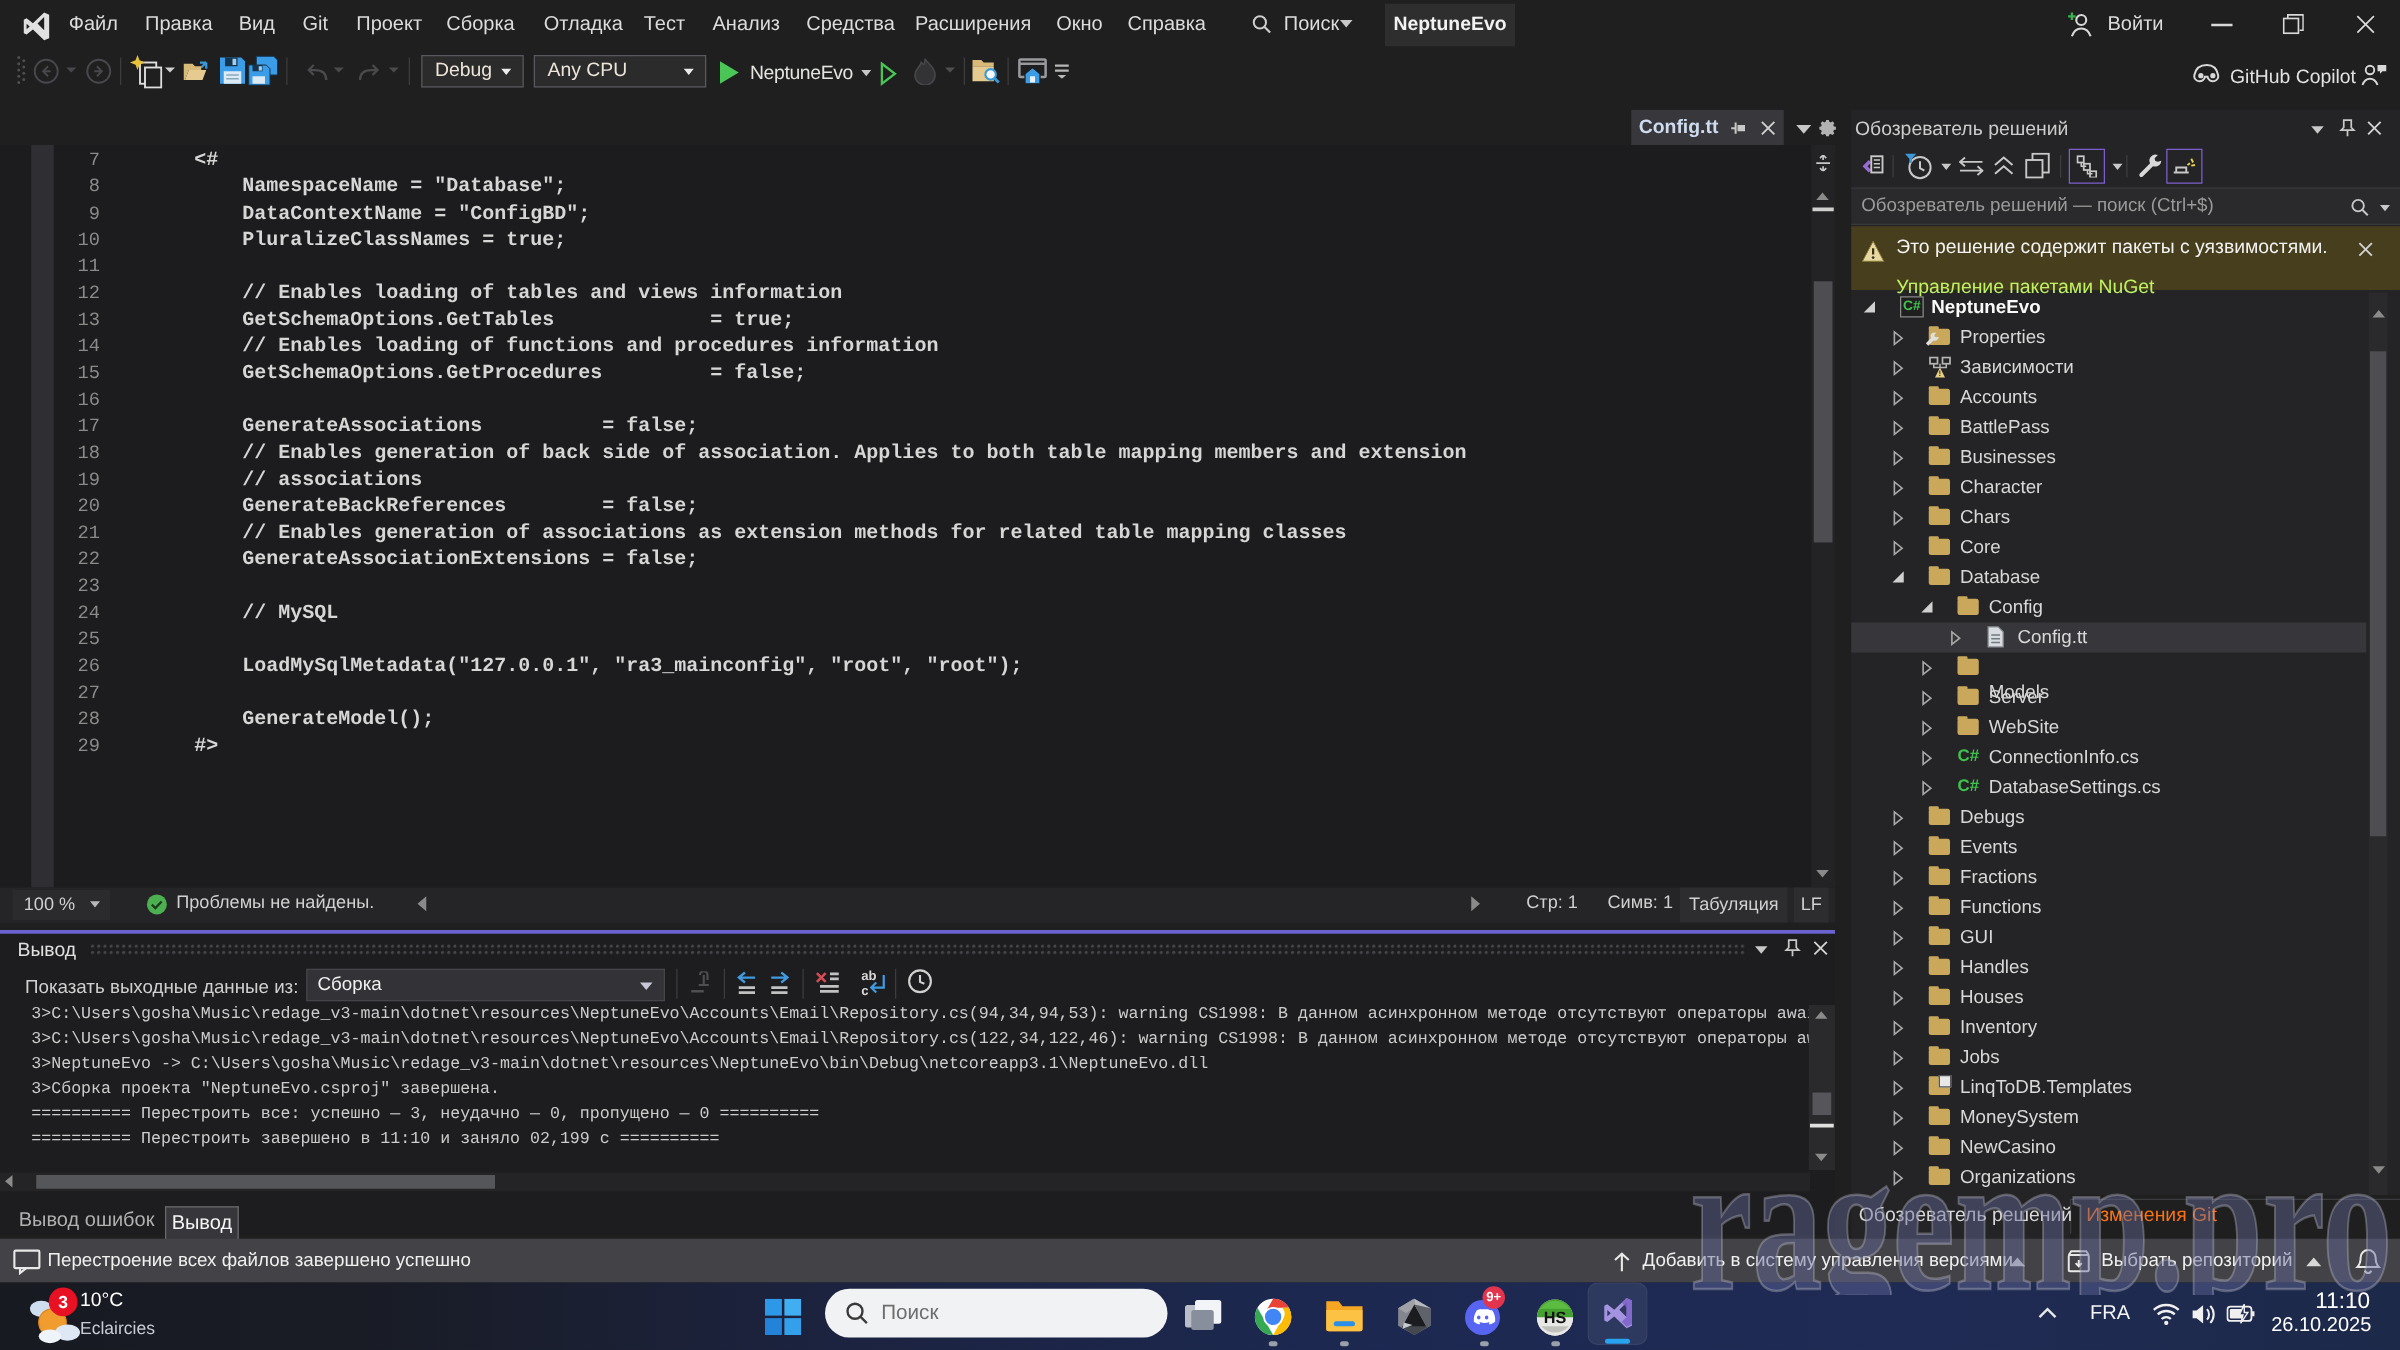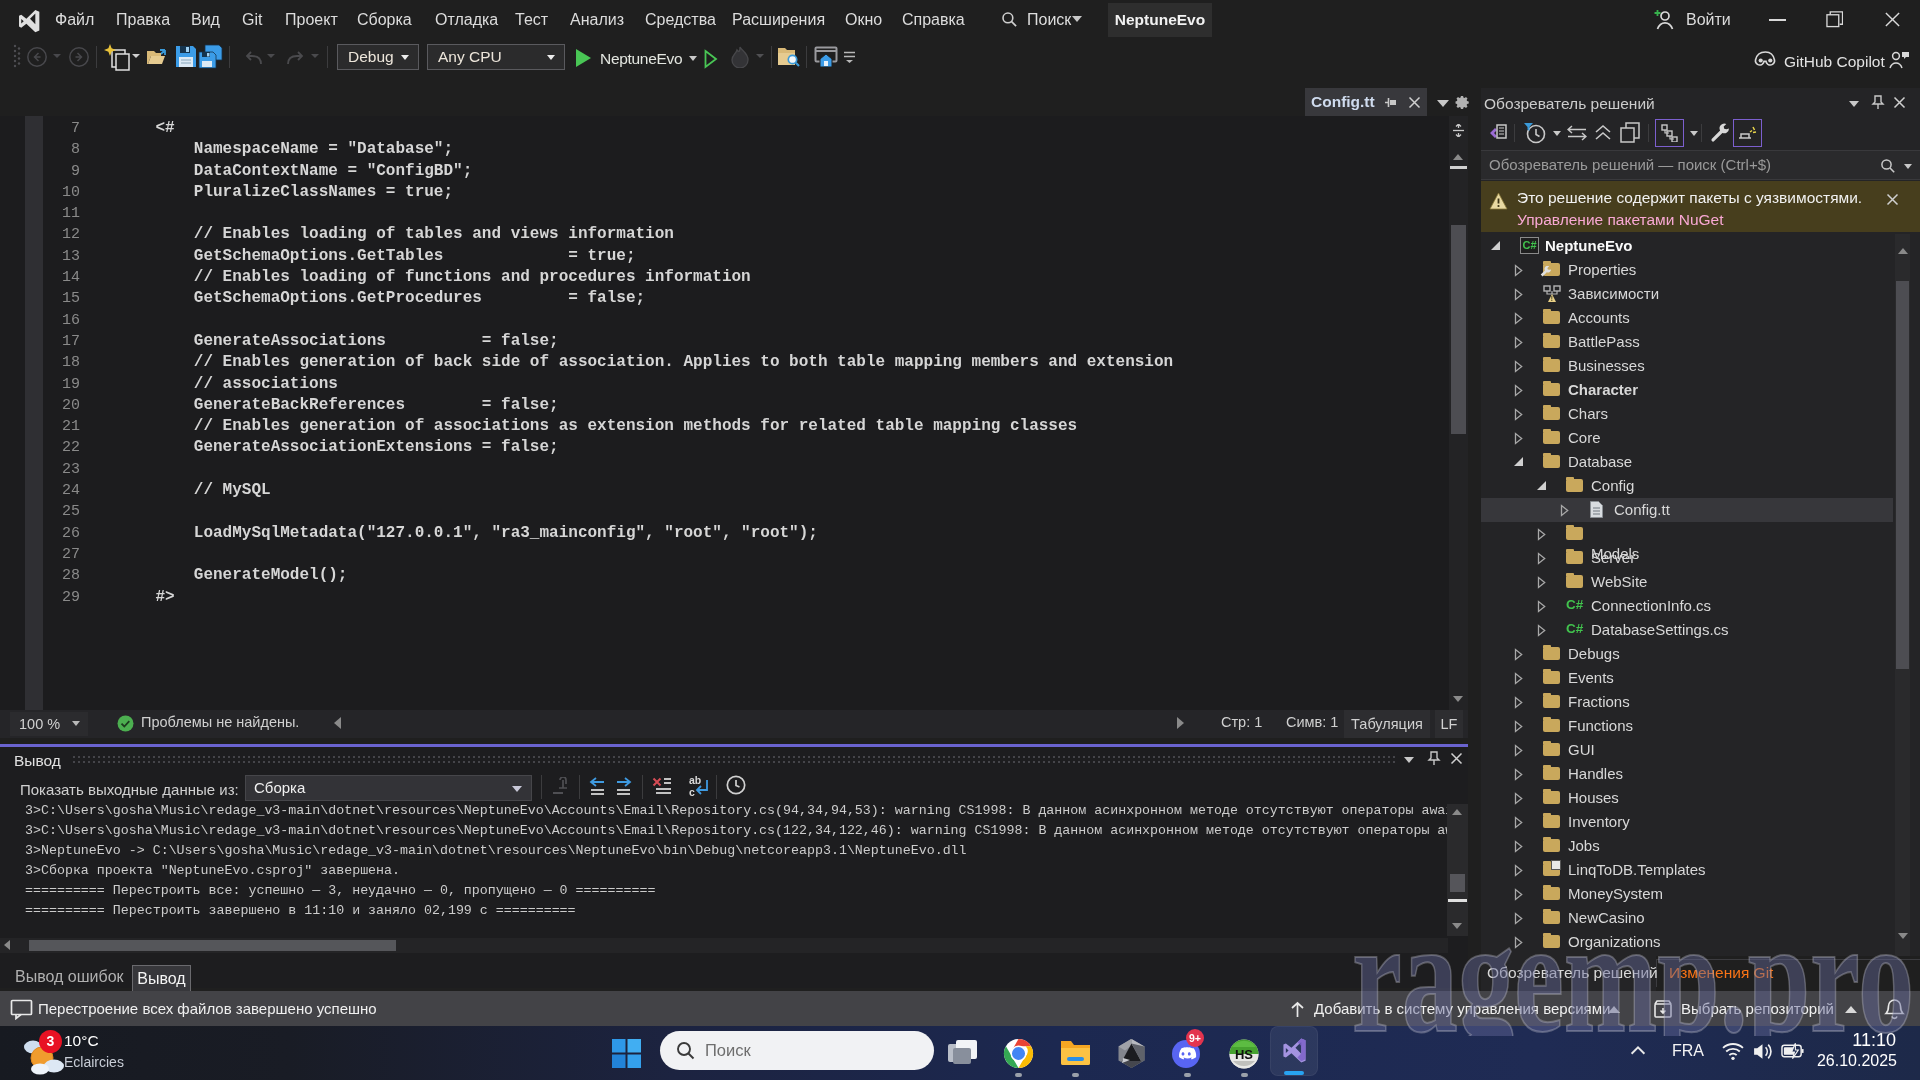--- a/index.html
+++ b/index.html
@@ -425,21 +425,21 @@
       <span class="abs" style="left:423px;top:13px;width:0;height:0;border-left:4px solid transparent;border-right:4px solid transparent;border-top:5px solid #c8c8c8"></span>
     </div>
 
     <div class="abs" style="left:0;top:93px;width:439px;height:51px;background:#473e1d">
       <svg class="abs" style="left:8px;top:11px" width="19" height="18" viewBox="0 0 19 18">
           <path d="M9.5 1 18 17H1z" fill="#e8d9a2" stroke="#8a7a3a" stroke-width="0.8"></path>
           <path d="M9.5 6.5v5" stroke="#3a3214" stroke-width="1.8"></path>
           <circle cx="9.5" cy="14" r="1.1" fill="#3a3214"></circle>
         </svg>
       <span class="abs" style="left:36px;top:8px;font-size:15.5px;color:#f2f2f2">Это решение содержит пакеты с уязвимостями.</span>
-      <span class="abs" style="left:36px;top:30px;font-size:15.5px;color:#f9a8d4">Управление пакетами NuGet</span>
+      <span class="abs" style="left:36px;top:40px;font-size:15.5px;color:#bef264">Управление пакетами NuGet</span>
       <svg class="abs" style="left:405px;top:12px" width="13" height="13" viewBox="0 0 13 13">
           <path d="M1.5 1.5l10 10M11.5 1.5l-10 10" stroke="#d0d0d0" stroke-width="1.5"></path>
         </svg>
     </div>
 
       <div class="trow" style="top:146px;">
         <span class="ar e" style="left:10px"></span>
         <span class="abs" style="left:39px;top:3px;width:19px;height:17px;border:1.5px solid #8a8a8a;background:#1f1f1f;color:#41c24d;font-size:11px;font-weight:bold;text-align:center;line-height:14px">C#</span>
         <span class="lbl" style="left:64px;font-weight:bold;color:#fafafa;">NeptuneEvo</span>
       </div>
@@ -485,21 +485,21 @@
           <path d="M1.5 1.5v10l6.2-5z" fill="none" stroke="#a8a8a8" stroke-width="1.3"></path>
         </svg>
         <span class="folder" style="left:62px"></span>
         <span class="lbl" style="left:87px;">Businesses</span>
       </div>
       <div class="trow" style="top:290px;">
         <svg class="abs" style="left:33px;top:6px" width="9" height="13" viewBox="0 0 9 13">
           <path d="M1.5 1.5v10l6.2-5z" fill="none" stroke="#a8a8a8" stroke-width="1.3"></path>
         </svg>
         <span class="folder" style="left:62px"></span>
-        <span class="lbl" style="left:87px;font-weight:bold;">Character</span>
+        <span class="lbl" style="left:87px;">Character</span>
       </div>
       <div class="trow" style="top:314px;">
         <svg class="abs" style="left:33px;top:6px" width="9" height="13" viewBox="0 0 9 13">
           <path d="M1.5 1.5v10l6.2-5z" fill="none" stroke="#a8a8a8" stroke-width="1.3"></path>
         </svg>
         <span class="folder" style="left:62px"></span>
         <span class="lbl" style="left:87px;">Chars</span>
       </div>
       <div class="trow" style="top:338px;">
         <svg class="abs" style="left:33px;top:6px" width="9" height="13" viewBox="0 0 9 13">

